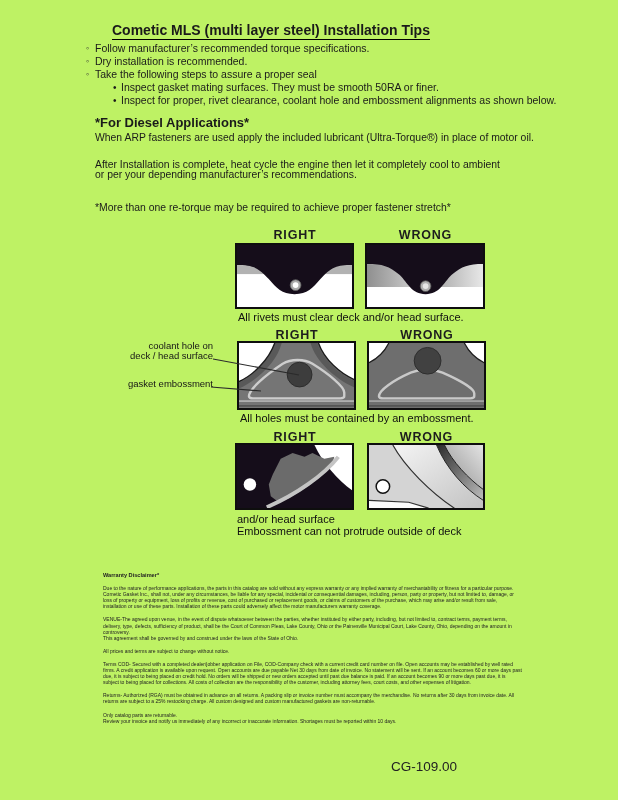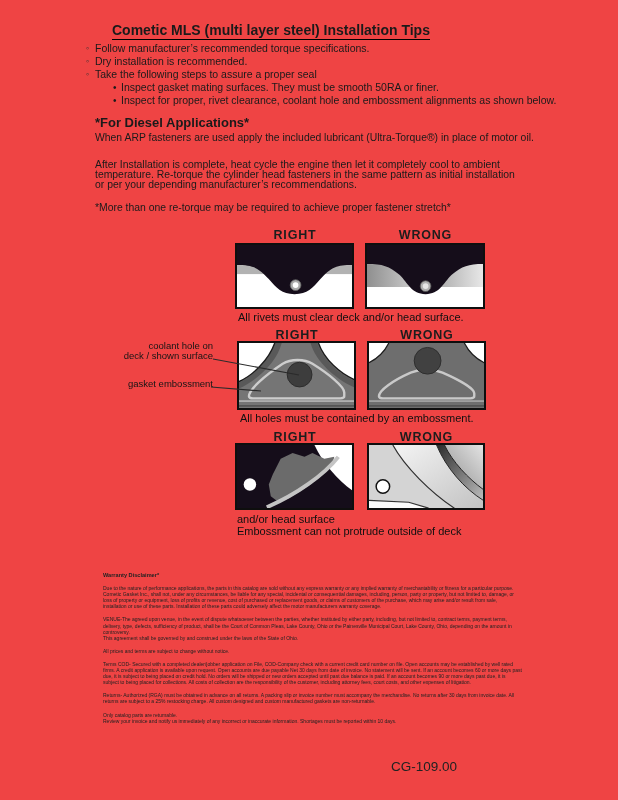--- a/index.html
+++ b/index.html
@@ -1,16 +1,16 @@
 <!DOCTYPE html>
 <html><head>
 <meta charset="utf-8">
 <style>
   html,body{margin:0;padding:0;background:#ffffff;}
-  .page{position:relative;width:618px;height:800px;background:#ef4444;overflow:hidden;
+  .page{position:relative;width:618px;height:800px;background:#bef264;overflow:hidden;
         font-family:"Liberation Sans",sans-serif;color:#1a1a1a;}
   .abs{position:absolute;}
 
   
   .title{left:112px;top:22px;font-size:14px;font-weight:bold;
          border-bottom:1.6px solid #000;padding-bottom:1px;white-space:nowrap;}
 
   
   .bullets{left:86px;top:42px;font-size:10.5px;line-height:13px;}
   .brow{display:flex;}
@@ -84,21 +84,20 @@
       <span>Inspect for proper, rivet clearance, coolant hole and embossment alignments as shown below.</span>
     </div>
   </div>
 
   <div class="abs dheading">*For Diesel Applications*</div>
   <div class="abs dpara p1">
     <div>When ARP fasteners are used apply the included lubricant (Ultra-Torque®) in place of motor oil.</div>
   </div>
   <div class="abs dpara p2">
     <div>After Installation is complete, heat cycle the engine then let it completely cool to ambient</div>
-    <div>temperature. Re-torque the cylinder head fasteners in the same pattern as initial installation</div>
     <div>or per your depending manufacturer’s recommendations.</div>
   </div>
   <div class="abs dpara pnote">*More than one re-torque may be required to achieve proper fastener stretch*</div>
 
   <div class="abs dlabel r1l">RIGHT</div>
   <div class="abs dlabel r1w">WRONG</div>
 
   <div class="abs dbox b1l">
     <svg viewBox="0 0 116 62" preserveAspectRatio="none">
       <rect width="116" height="62" fill="#ffffff"></rect>
@@ -129,21 +128,21 @@
       <circle cx="59" cy="41" r="2.9" fill="#e6e6e6"></circle>
     </svg>
   </div>
   <div class="abs caption cap1">All rivets must clear deck and/or head surface.</div>
 
   <div class="abs dlabel r2l">RIGHT</div>
   <div class="abs dlabel r2w">WRONG</div>
 
   <div class="abs annot an1">
     <div>coolant hole on</div>
-    <div>deck / shown surface</div>
+    <div>deck / head surface</div>
   </div>
   <div class="abs annot an2">gasket embossment</div>
 
   <div class="abs dbox b2l">
     <svg viewBox="0 0 116 66" preserveAspectRatio="none">
       <rect width="116" height="66" fill="#757575"></rect>
       <path d="M36,0 C30,18 14,34 0,40 L0,46 C18,38 38,20 43,0 Z" fill="#595959"></path>
       <path d="M79,0 C85,18 102,32 116,38 L116,45 C97,36 78,20 72,0 Z" fill="#595959"></path>
       <path d="M0,0 H36 C30,17 14,33 0,39 Z" fill="#ffffff"></path>
       <path d="M80,0 H116 V37 C102,31 86,17 80,0 Z" fill="#ffffff"></path>

